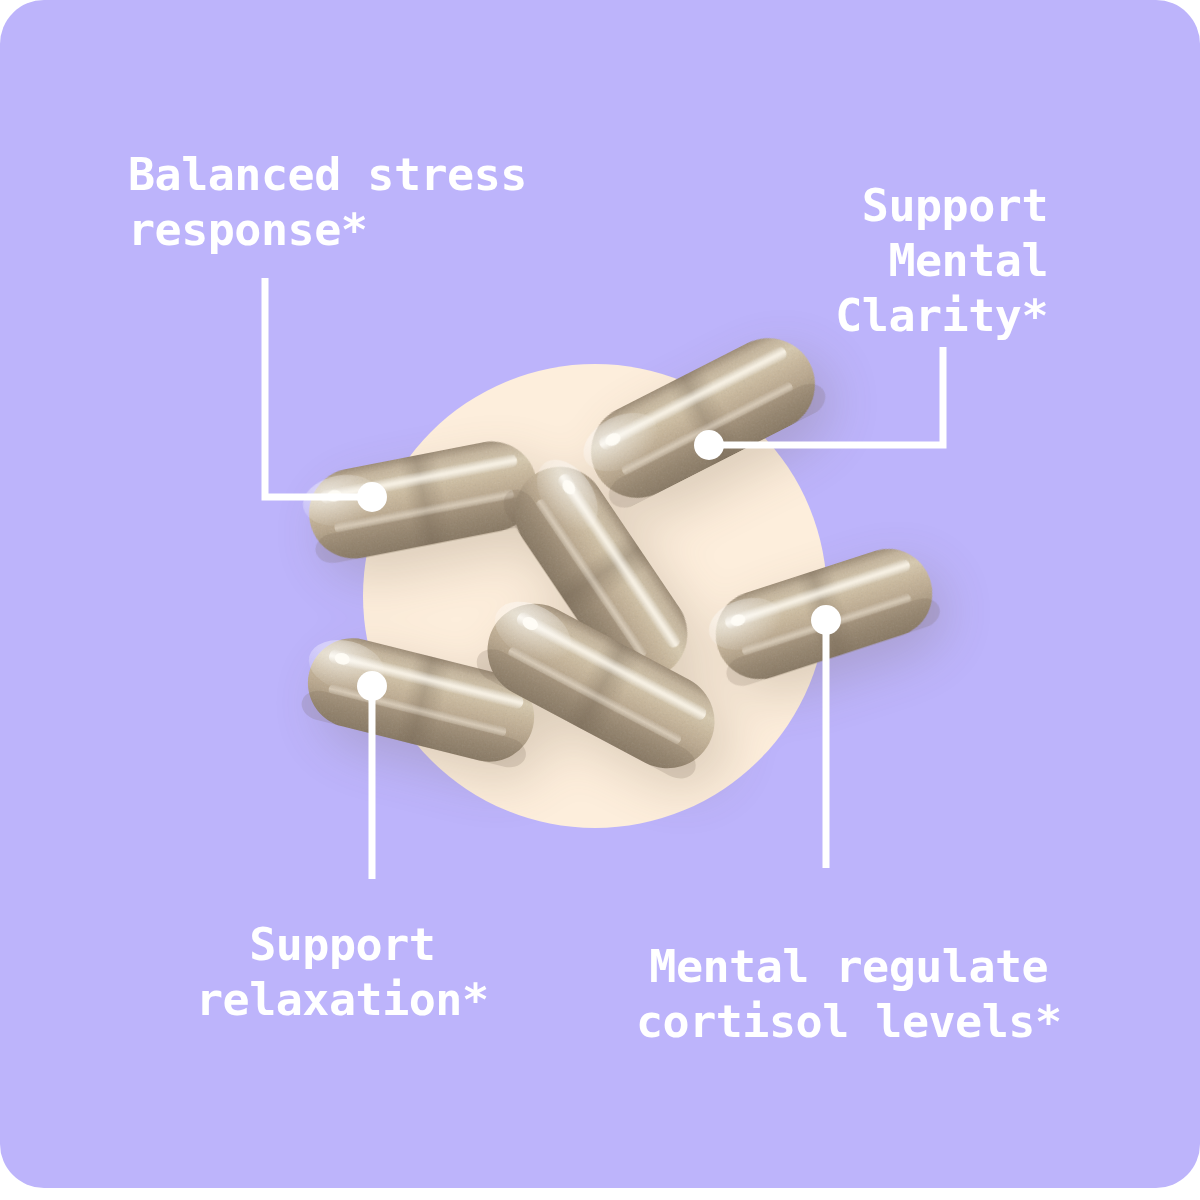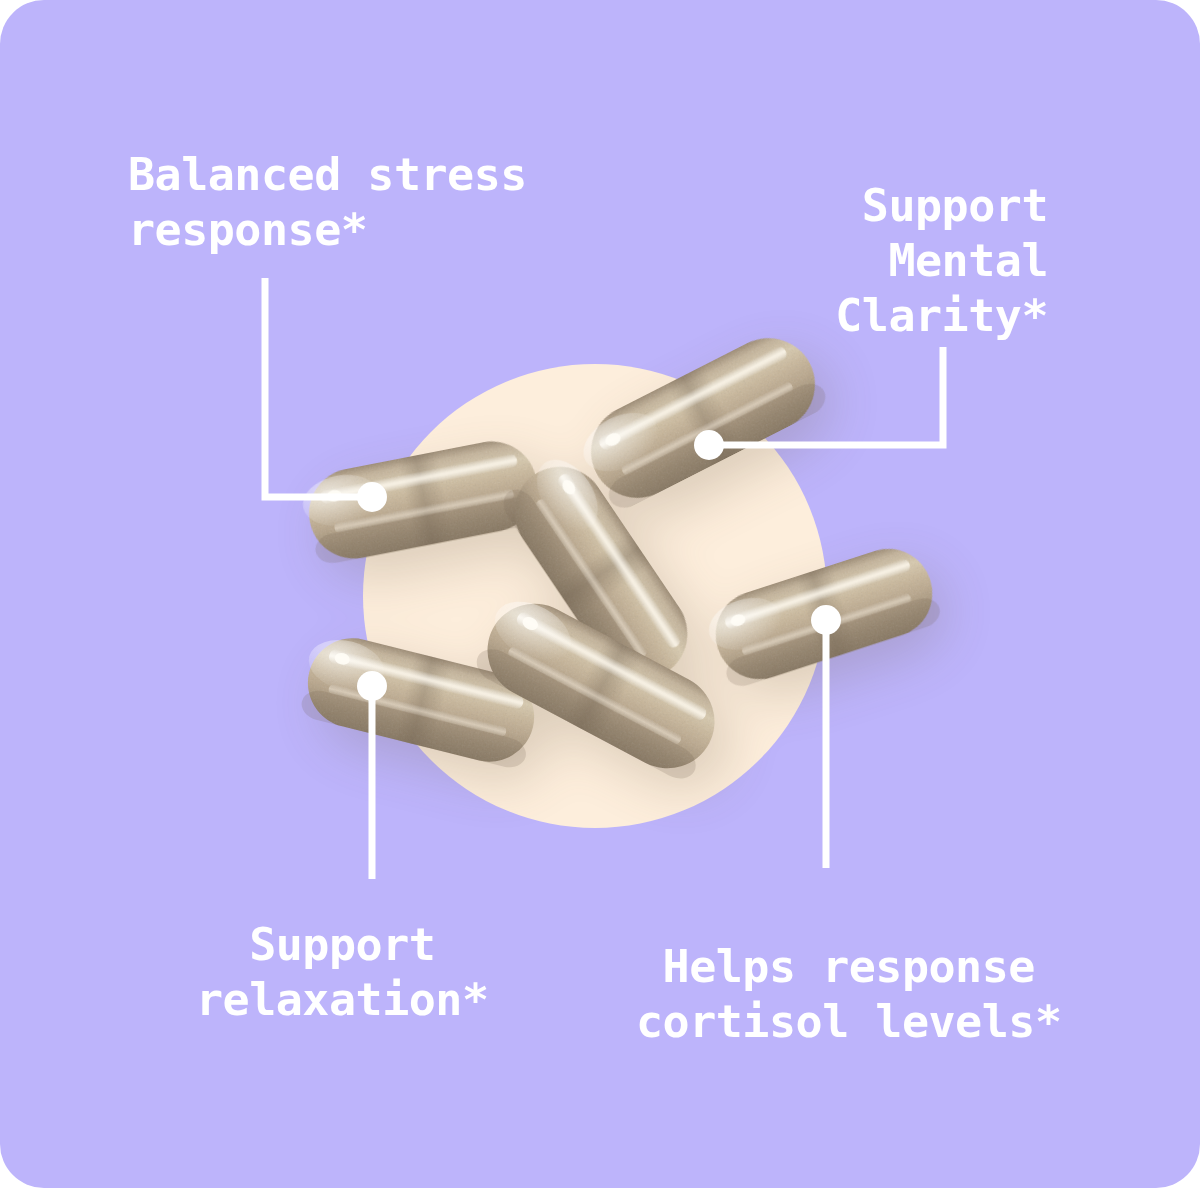--- a/index.html
+++ b/index.html
@@ -206,16 +206,16 @@
   <div class="label" id="label-balanced-stress">Balanced stress
 response*</div>
 
   <div class="label" id="label-support-mental-clarity">Support
 Mental
 Clarity*</div>
 
   <div class="label" id="label-promotes-relaxation">Support
 relaxation*</div>
 
-  <div class="label" id="label-cortisol-levels">Helps response
+  <div class="label" id="label-cortisol-levels">Mental regulate
 cortisol levels*</div>
 
 </div>
 
 </body></html>

